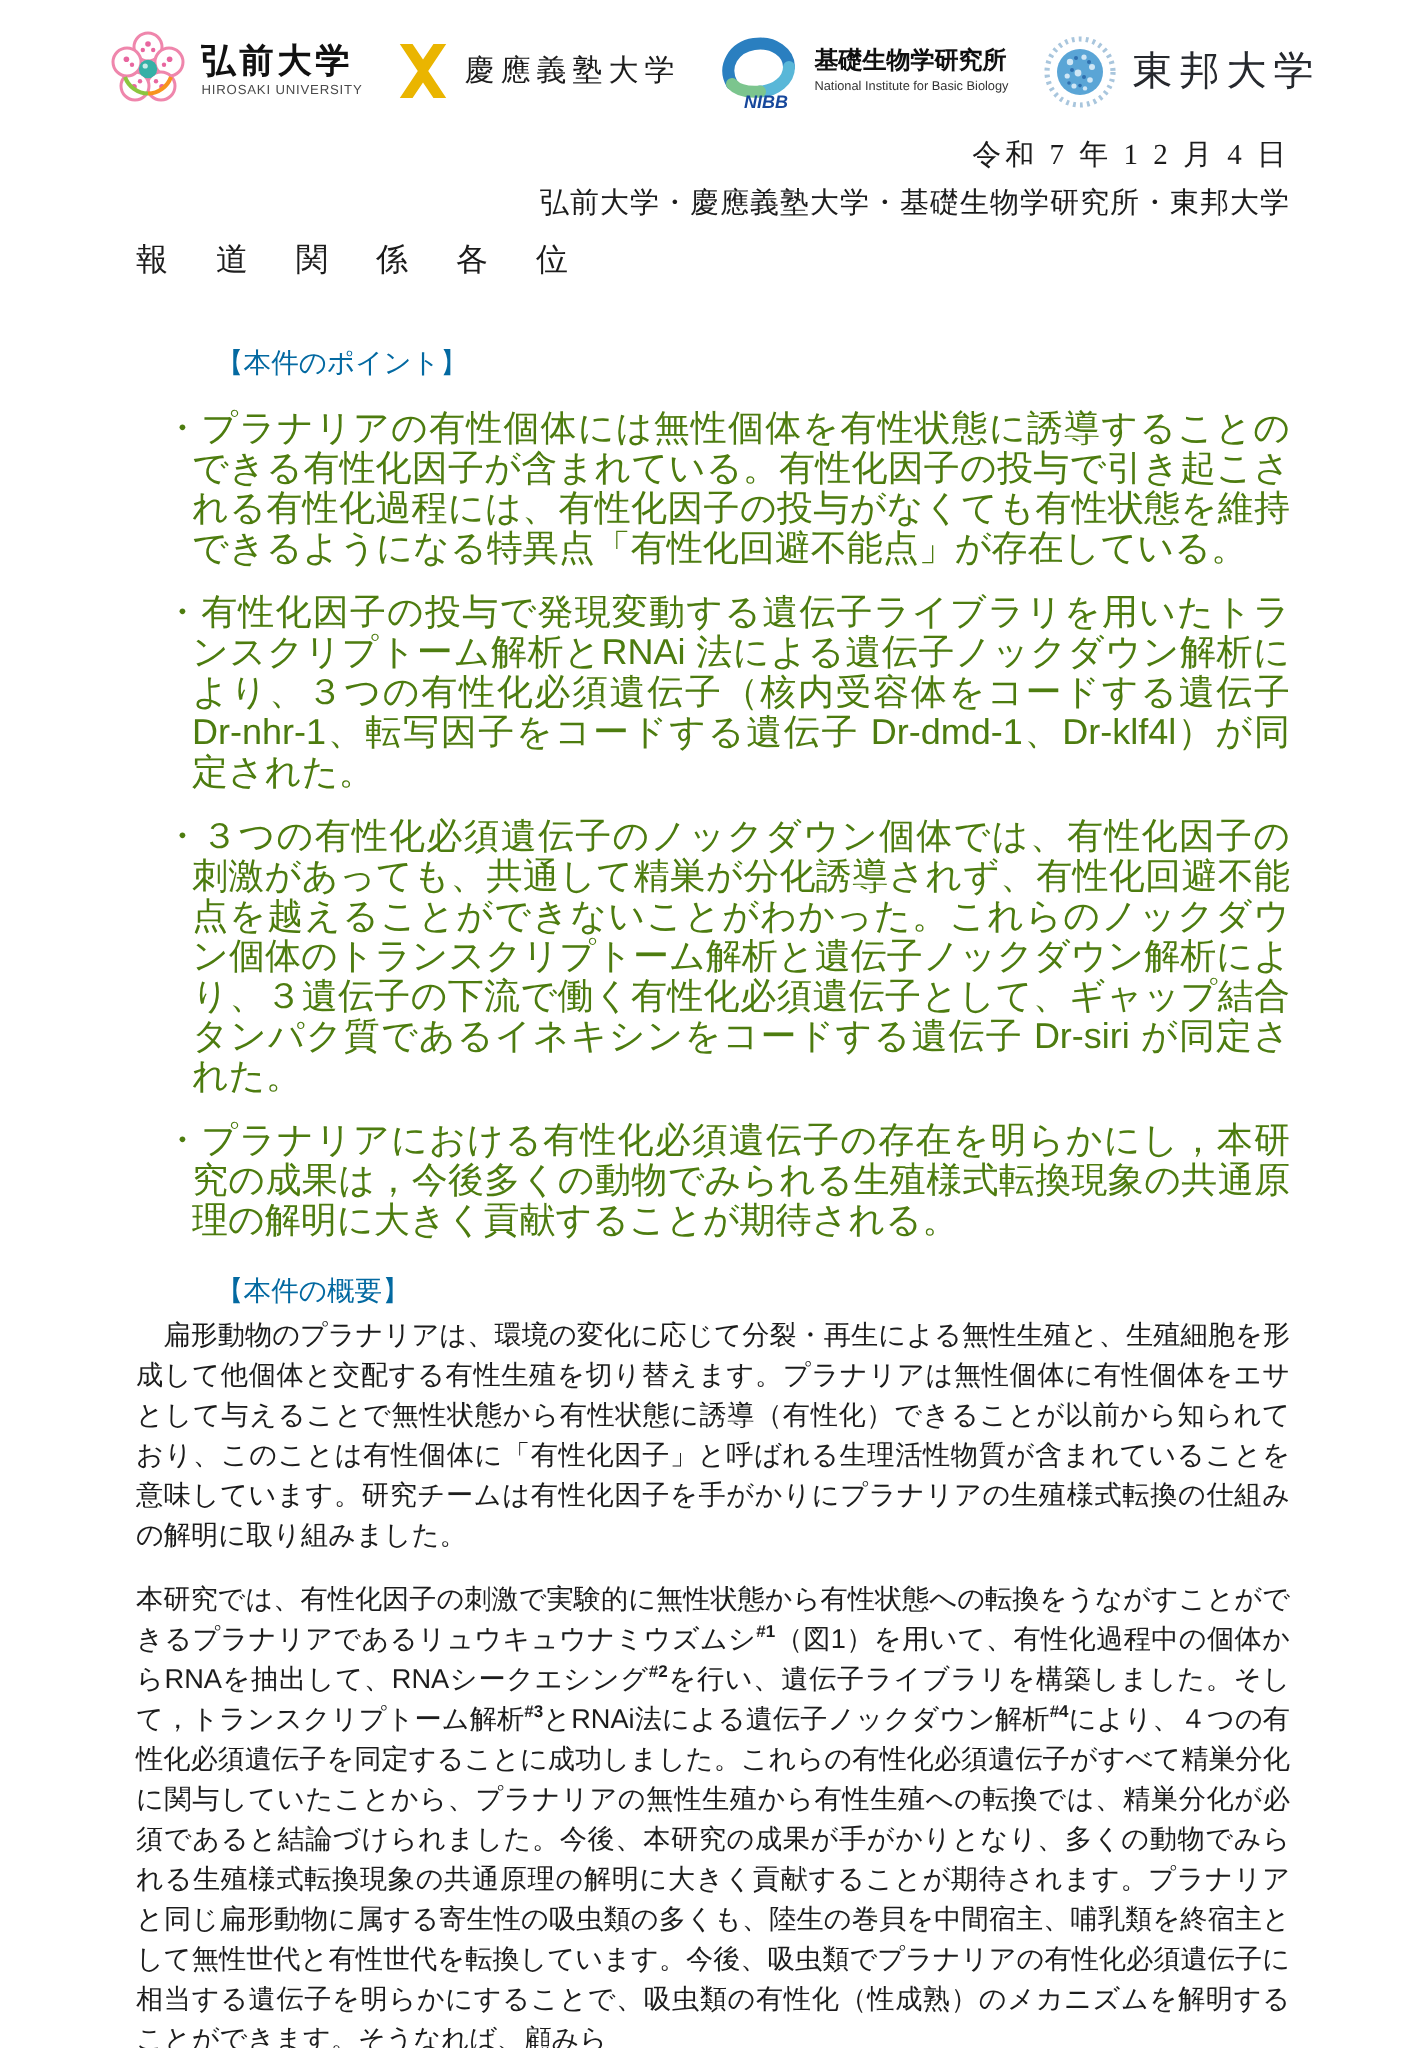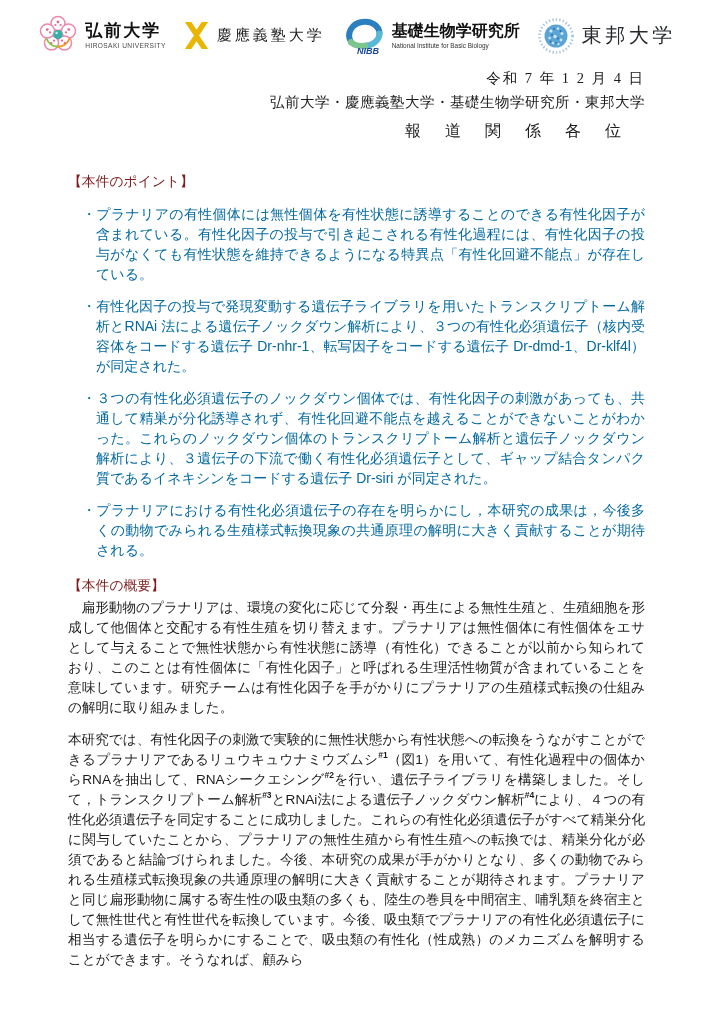--- a/index.html
+++ b/index.html
@@ -8,50 +8,50 @@
     font-family:"Liberation Sans","DejaVu Sans",sans-serif;color:#1c1c1c;
     margin:0 auto;position:relative;
   }
   
   .logo-row{display:flex;align-items:center;justify-content:center;gap:16px;padding-top:13px;}
   .logo{display:flex;align-items:center;gap:6px;}
   .logo-texts{display:flex;flex-direction:column;line-height:1.1;}
   .hirosaki-ja{font-weight:bold;font-size:17px;letter-spacing:2px;color:#111;}
   .hirosaki-en{font-size:6.6px;color:#4a4a4a;letter-spacing:0.4px;margin-top:2px;}
   .keio-ja{font-family:"Liberation Serif","DejaVu Serif",serif;font-size:15px;letter-spacing:3px;color:#1c1c1c;}
-  .nibb-ja{font-family:"Liberation Serif","DejaVu Serif",serif;font-weight:bold;font-size:16px;color:#101010;}
+  .nibb-ja{font-family:"Liberation Serif","DejaVu Serif",serif;font-weight:bold;font-size:12px;color:#101010;}
   .nibb-en{font-size:6.4px;color:#333;margin-top:2px;}
   .toho-ja{font-family:"Liberation Serif","DejaVu Serif",serif;font-size:20px;letter-spacing:3.5px;color:#26292e;}
   
   .doc-title{
     text-align:center;color:#1f3b7c;font-size:23px;font-weight:600;
     letter-spacing:0.45em;text-indent:0.45em;margin-top:15px;line-height:28px;
   }
   .doc-subtitle{
     text-align:center;color:#1f3b7c;font-size:15px;font-weight:bold;
     letter-spacing:0.1em;text-indent:0.1em;margin-top:3px;line-height:18px;
   }
   
   .meta{width:577px;margin:0 auto;font-family:"Liberation Serif","DejaVu Serif",serif;color:#1c1c1c;}
   .date-line{text-align:right;font-size:14.5px;letter-spacing:2px;margin-top:11px;line-height:19px;}
   .orgs-line{text-align:right;font-size:14.5px;letter-spacing:0.5px;margin-top:5px;line-height:19px;}
-  .addressee{text-align:right;font-size:16px;letter-spacing:1.5em;margin-top:8px;line-height:21px;}
+  .addressee{text-align:left;font-size:16px;letter-spacing:1.5em;margin-top:8px;line-height:21px;}
   
   .headline{
     width:590px;margin:26px auto 0;text-align:center;
     font-size:19px;font-weight:bold;color:#0e0e0e;line-height:27px;
   }
   
   .content{width:577px;margin:0 auto;}
-  .sec-heading{font-size:13.8px;line-height:20px;color:#7f1d1d;}
+  .sec-heading{font-size:13.8px;line-height:20px;color:#0369a1;margin-left:40px;}
   .points-heading{margin-top:31px;}
   .summary-heading{margin-top:16px;}
   .bullet{
-    font-size:14px;line-height:20px;text-align:justify;
-    padding-left:28px;text-indent:-14px;margin-top:12px;color:#0369a1;
+    font-size:18px;line-height:20px;text-align:justify;
+    padding-left:28px;text-indent:-14px;margin-top:12px;color:#4d7c0f;
   }
   .para{font-size:13.6px;line-height:20px;text-align:justify;margin:0;color:#1c1c1c;}
   .para-first{text-indent:13.6px;margin-top:2px;}
   .para-second{margin-top:12px;}
   .gene{}
   sup.fnref{font-size:8.5px;font-weight:bold;line-height:0;}
 </style>
 </head>
 <body>
 

